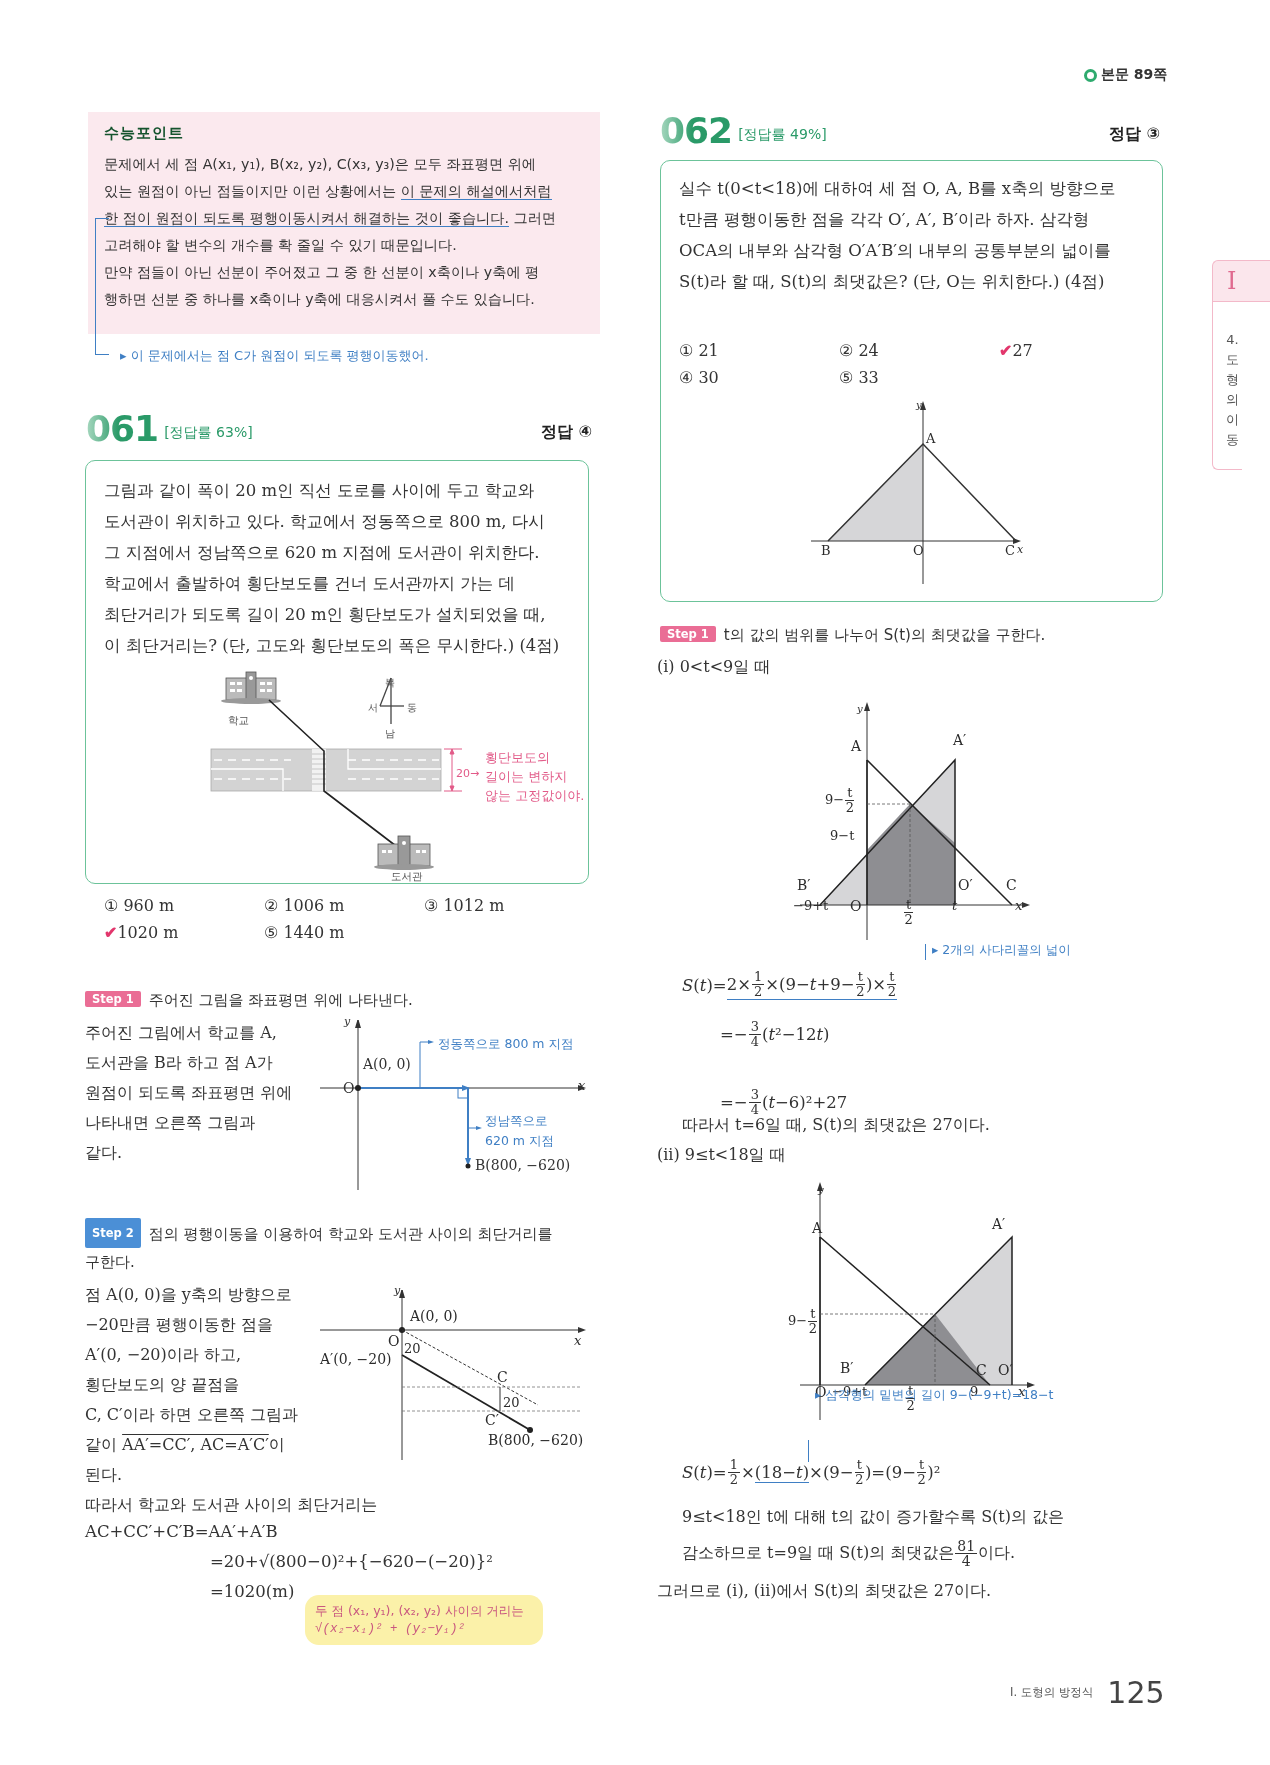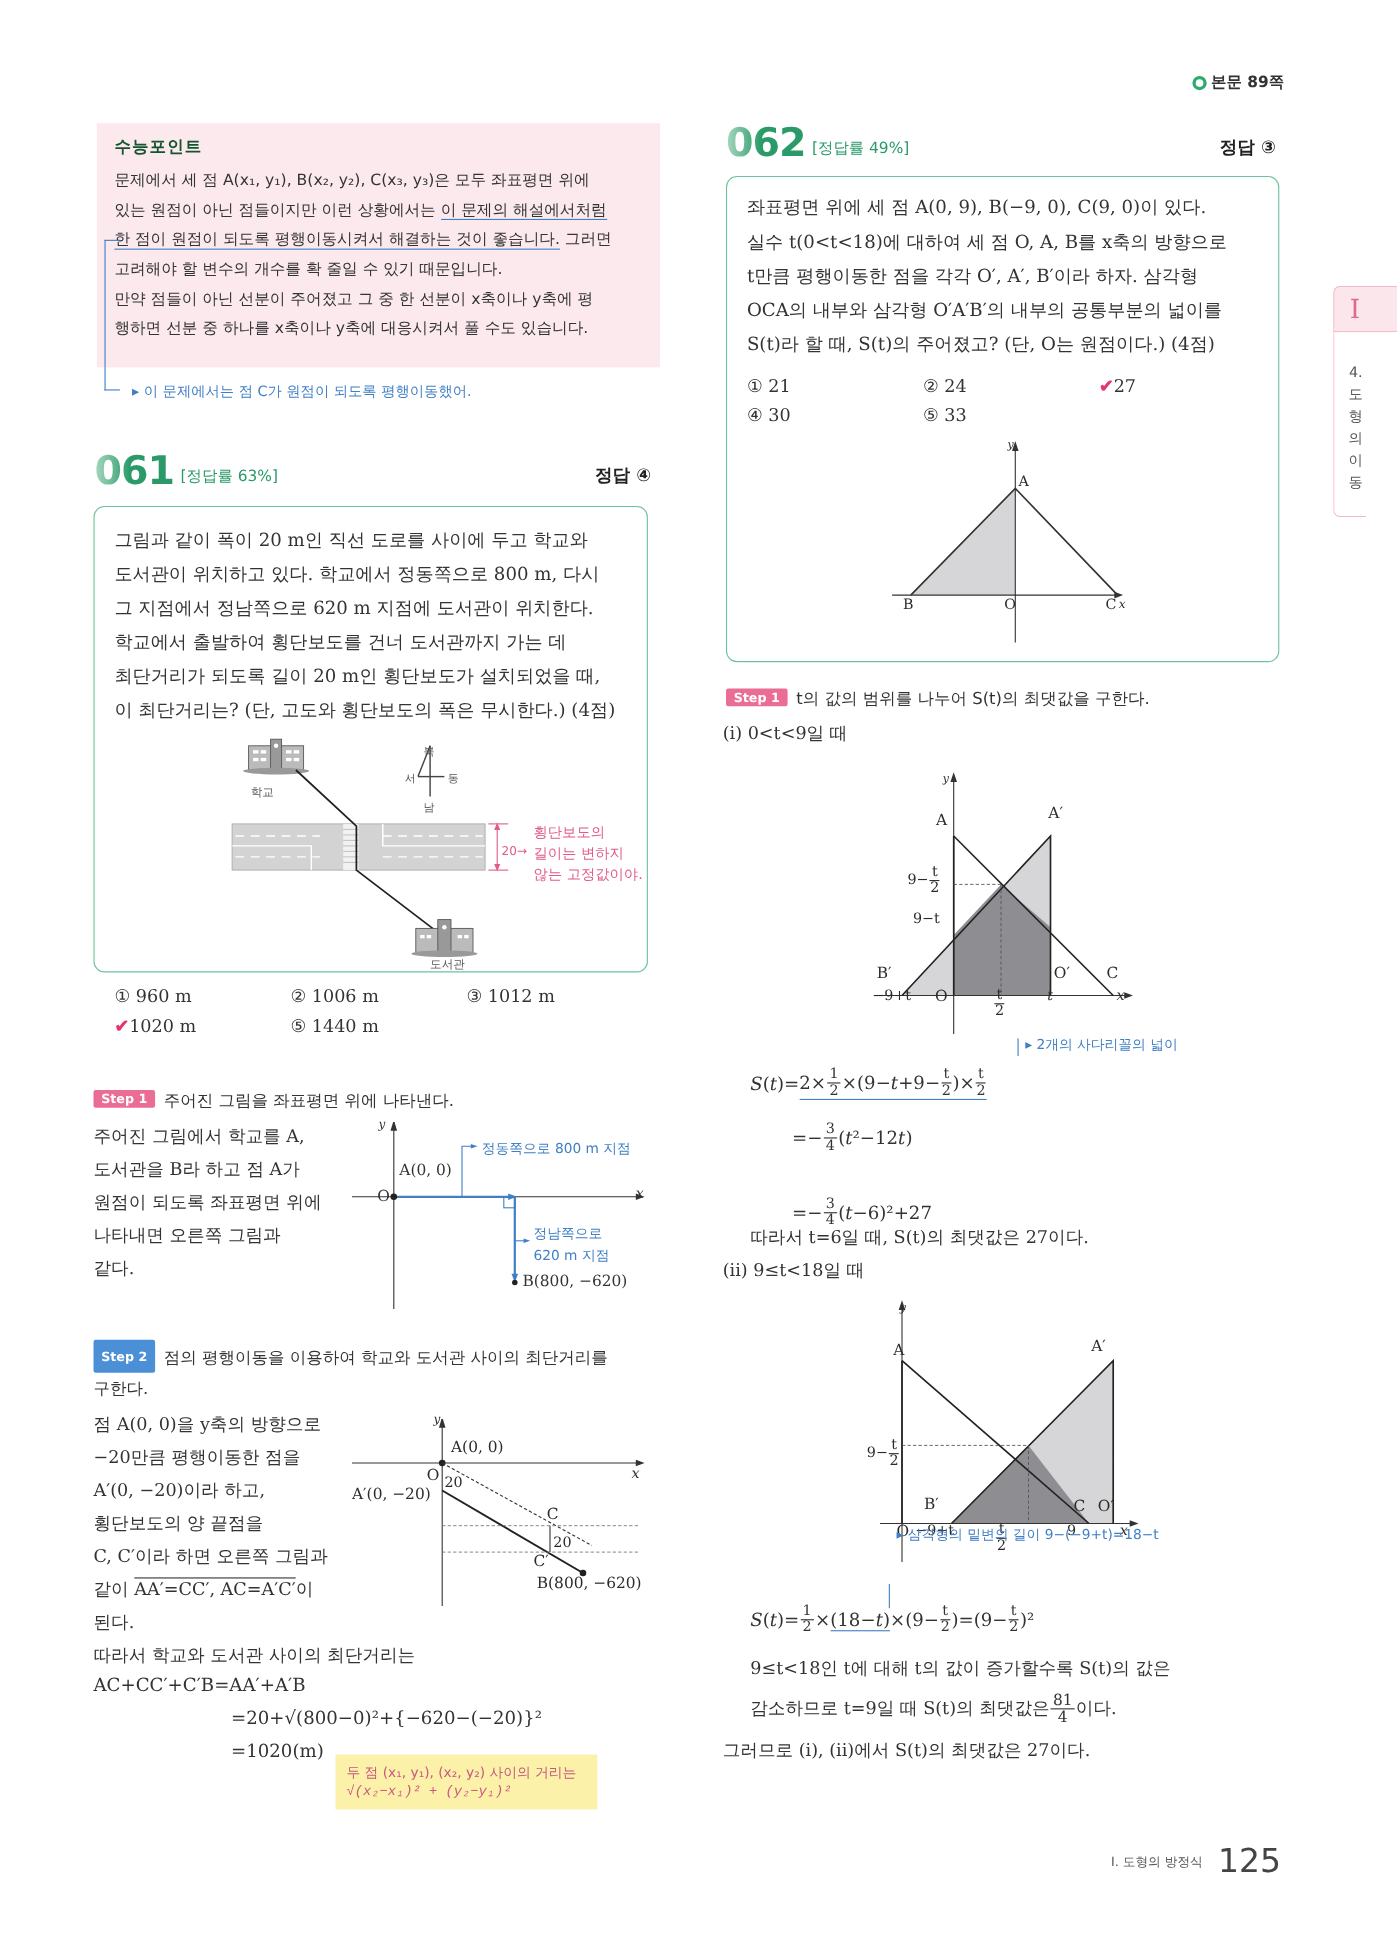--- a/index.html
+++ b/index.html
@@ -256,40 +256,39 @@
 <div class="abs" style="left:320px; top:1351px; font-size:14px;">A′(0, −20)</div>
 <div class="abs" style="left:497px; top:1369px; font-size:14px;">C</div>
 <div class="abs" style="left:503px; top:1395px; font-size:13px;">20</div>
 <div class="abs" style="left:485px; top:1412px; font-size:14px;">C′</div>
 <div class="abs" style="left:488px; top:1432px; font-size:14px;">B(800, −620)</div>
 
 <div class="abs body" style="left:85px; top:1490px;">따라서 학교와 도서관 사이의 최단거리는</div>
 <div class="abs math" style="left:85px; top:1522px;">AC+CC′+C′B=AA′+A′B</div>
 <div class="abs math" style="left:210px; top:1552px;">=20+√(800−0)²+{−620−(−20)}²</div>
 <div class="abs math" style="left:210px; top:1582px;">=1020(m)</div>
-<div class="abs yellow-note" style="left:305px; top:1595px; width:238px;">
+<div class="abs yellow-note" style="left:305px; top:1595px; width:238px;border-radius:14px;">
   <div>두 점 (x₁, y₁), (x₂, y₂) 사이의 거리는</div>
   <div style="font-family:Liberation Mono, monospace; font-style:italic;">√(x₂−x₁)² + (y₂−y₁)²</div>
 </div>
 
 <div class="abs" style="left:660px; top:110px; width:500px; display:flex; align-items:flex-end; justify-content:space-between;">
   <div style="display:flex; align-items:flex-end;">
     <span class="pnum">062</span>
     <span class="prate" style="margin-bottom:7px;">[정답률 49%]</span>
   </div>
   <span class="pans" style="margin-bottom:6px;">정답 ③</span>
 </div>
 
 <div class="abs qbox" style="left:660px; top:160px; width:503px; height:442px;">
   <div class="qtext" style="padding:12px 18px 0 18px;">
-    <div>좌표평면 위에 세 점 A(0, 9), B(−9, 0), C(9, 0)이 있다.</div>
     <div>실수 t(0&lt;t&lt;18)에 대하여 세 점 O, A, B를 x축의 방향으로</div>
     <div>t만큼 평행이동한 점을 각각 O′, A′, B′이라 하자. 삼각형</div>
     <div>OCA의 내부와 삼각형 O′A′B′의 내부의 공통부분의 넓이를</div>
-    <div>S(t)라 할 때, S(t)의 주어졌고? (단, O는 원점이다.) (4점)</div>
+    <div>S(t)라 할 때, S(t)의 최댓값은? (단, O는 위치한다.) (4점)</div>
   </div>
   <div class="abs choices" style="left:18px; top:180px;">
     <div><span>①</span> <span>21</span></div>
     <div><span>②</span> <span>24</span></div>
     <div><span class="check">✔</span><span>27</span></div>
     <div><span>④</span> <span>30</span></div>
     <div><span>⑤</span> <span>33</span></div>
   </div>
   <svg class="abs" style="left:140px; top:238px;" width="230" height="190" viewBox="0 0 230 190">
     <polygon points="27,142 122,45 122,142" fill="#d6d6d8"></polygon>

